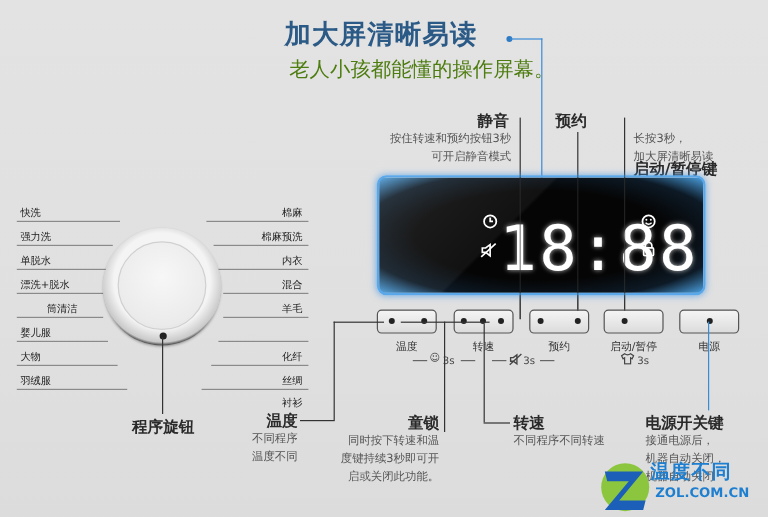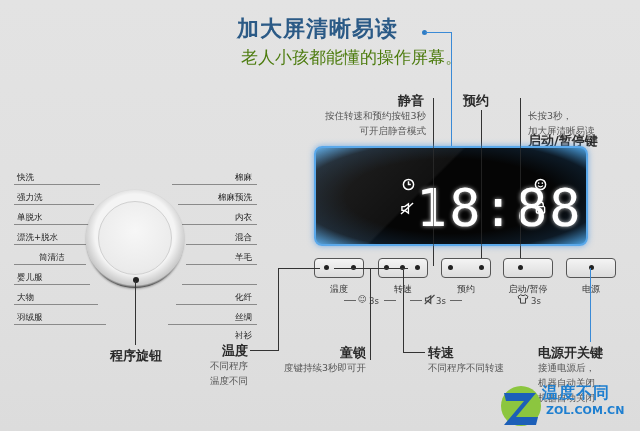--- a/index.html
+++ b/index.html
@@ -235,21 +235,23 @@
 <div class="abs callout-title" style="left:222px;top:342px;">温度</div>
 <div class="abs callout-desc right" style="left:190px;top:358px;width:58px;">
   <div>不同程序</div>
   <div>温度不同</div>
 </div>
 
 <div class="abs line-dark" style="left:334px;top:268px;width:74px;height:1px;"></div>
 <div class="abs line-dark" style="left:370px;top:268px;width:1px;height:92px;"></div>
 <div class="abs callout-title" style="left:340px;top:344px;">童锁</div>
 <div class="abs callout-desc right" style="left:270px;top:360px;width:96px;">
+  <div>同时按下转速和温</div>
   <div>度键持续3秒即可开</div>
+  <div>启或关闭此功能。</div>
 </div>
 
 <div class="abs line-dark" style="left:403px;top:270px;width:1px;height:82px;"></div>
 <div class="abs line-dark" style="left:403px;top:352px;width:22px;height:1px;"></div>
 <div class="abs callout-title" style="left:428px;top:344px;">转速</div>
 <div class="abs callout-desc" style="left:428px;top:360px;">
   <div>不同程序不同转速</div>
 </div>
 
 <div class="abs line-blue" style="left:590px;top:268px;width:1px;height:74px;"></div>

